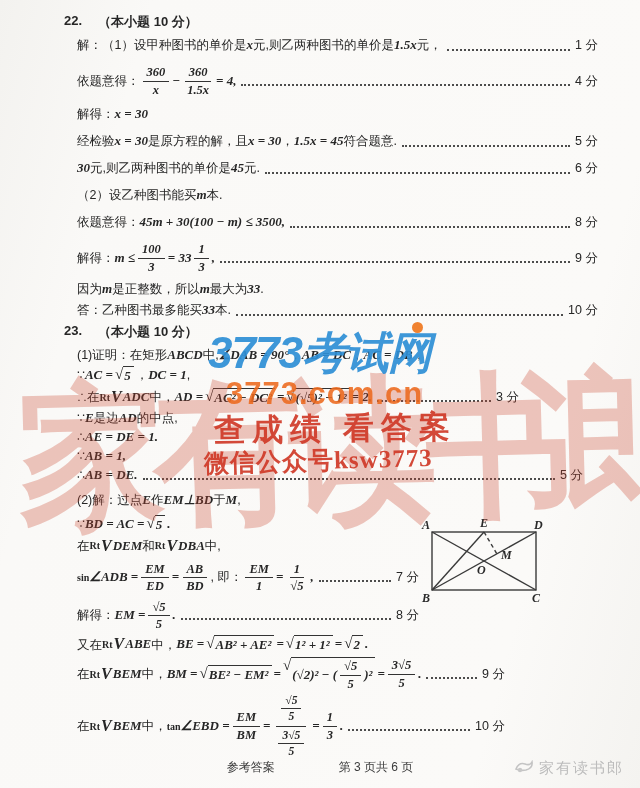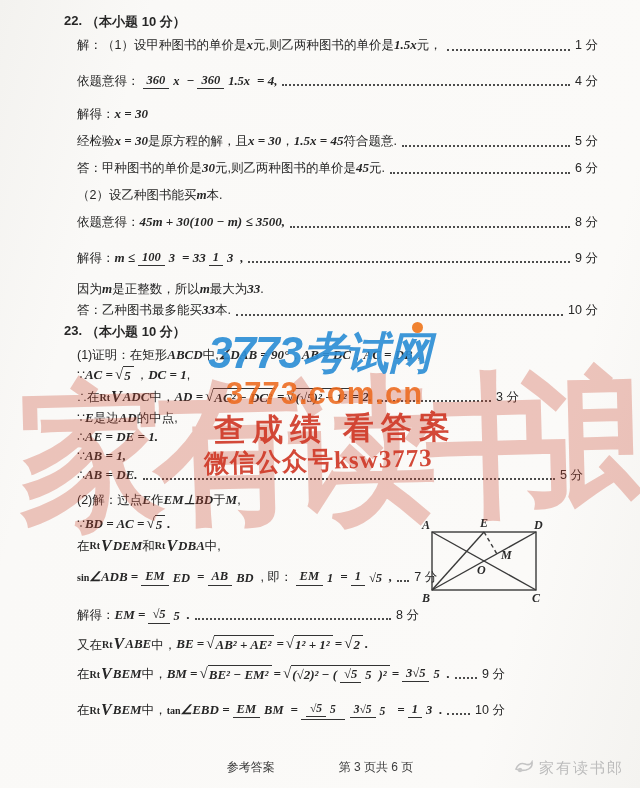--- a/index.html
+++ b/index.html
@@ -2,34 +2,34 @@
 <html><head>
 <meta charset="utf-8">
 <style>
   * { margin:0; padding:0; box-sizing:border-box; }
   html,body { width:640px; height:788px; }
   body { font-family:"Liberation Sans", sans-serif; color:#262626; }
   .page { position:relative; width:640px; height:788px; overflow:hidden;
           background:linear-gradient(105deg,#f3f2ef 0%, #faf9f7 18%, #fbfaf8 80%, #f4f3f0 100%); }
   .content { position:relative; z-index:2; padding:13px 42px 0 64px; font-size:12.5px; }
 
-  .qheader { display:flex; margin-bottom:6px; font-weight:bold; font-size:13px; }
+  .qheader { display:flex; margin-bottom:6px; font-weight:bold; font-size:13px;gap:12px; }
   .qheader .qno { margin-right:4px; }
   .qbody { margin-left:13px; }
 
   .mline { display:flex; align-items:center; margin-bottom:10px; line-height:1.3; min-height:17px; white-space:nowrap; }
   .mline > span { flex:0 0 auto; }
   .cn    { font-family:"Liberation Sans", sans-serif; }
   .math  { font-family:"Liberation Serif", serif; font-style:italic; font-weight:bold; font-size:13px; }
   .rm    { font-family:Liberation Serif, serif; font-weight:bold; font-size:10px;text-align:right; }
   .tri   { font-family:"Liberation Serif", serif; font-style:italic; font-weight:bold; font-size:16px; margin:0 1px; }
   .score { white-space:nowrap; }
   .dots  { flex:1 1 26px !important; min-width:12px; height:0; border-bottom:2px dotted #4c4c4c; margin:0 5px; align-self:center; transform:translateY(4px); overflow:hidden; }
 
-  .frac { display:inline-flex; flex-direction:row; align-items:center; margin:0 3px; font-family:"Liberation Serif", serif; font-style:italic; font-weight:bold; font-size:12.5px; }
+  .frac { display:inline-flex; flex-direction:column; align-items:center; margin:0 3px; font-family:"Liberation Serif", serif; font-style:italic; font-weight:bold; font-size:12.5px; }
   .fnum { padding:0 4px 1px; border-bottom:1.3px solid #333; line-height:1.15; display:inline-flex; align-items:center; }
   .fden { padding:1px 4px 0; line-height:1.15; display:inline-flex; align-items:center; }
   .frac .frac { margin:1px 1px; font-size:11.5px; }
 
   .sqrt { display:inline-flex; align-items:flex-start; margin:0 2px; font-family:"Liberation Serif", serif; font-style:italic; font-weight:bold; font-size:13px; }
   .rad  { font-style:normal; font-size:15px; line-height:1; transform:translateY(1px); }
   .sbar { border-top:1.4px solid #333; padding:1px 3px 0 1px; display:inline-flex; align-items:center; }
 
   .mb4{margin-bottom:4px!important}.mb6{margin-bottom:6px!important}.mb8{margin-bottom:8px!important}.mb2{margin-bottom:2px!important}
   .w445{width:442px}.w510{width:506px}.w345{width:342px}.w430{width:428px}
@@ -114,21 +114,20 @@
             <span class="math">x = 30</span>
             <span class="cn"> 是原方程的解，且 </span>
             <span class="math">x = 30</span>
             <span class="cn">， </span>
             <span class="math">1.5x = 45</span>
             <span class="cn"> 符合题意.</span>
             <span class="dots"></span>
             <span class="score">5 分</span>
           </div>
         <div class="mline">
-            <span class="cn">答：甲种图书的单价是</span>
             <span class="math">30</span>
             <span class="cn"> 元,则乙两种图书的单价是</span>
             <span class="math">45</span>
             <span class="cn"> 元.</span>
             <span class="dots"></span>
             <span class="score">6 分</span>
           </div>
         <div class="mline">
             <span class="cn">（2）设乙种图书能买 </span>
             <span class="math">m</span>

